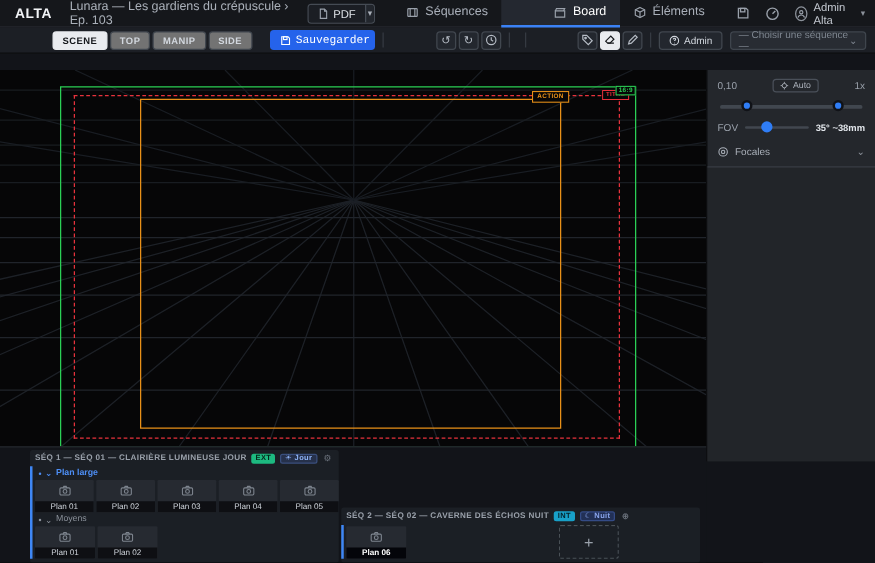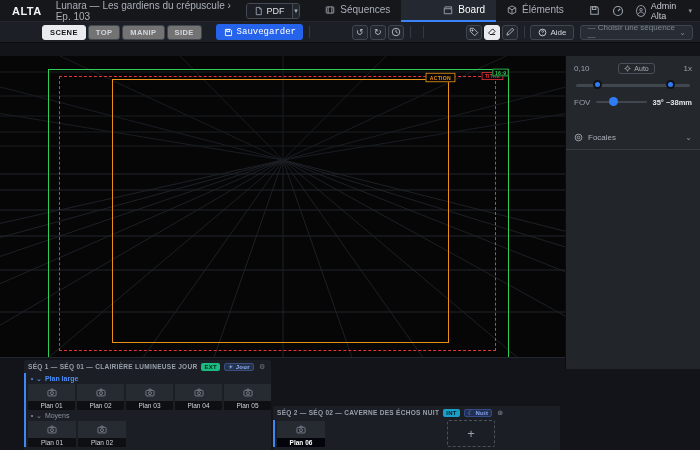--- a/index.html
+++ b/index.html
@@ -74,21 +74,21 @@
     padding:1px 5px; font-size:7px; color:#aab0b9; }
   .rslider { position:relative; height:14px; margin:4px 0 2px; }
   .rtrack { position:absolute; left:2px; right:2px; top:6px; height:3px; border-radius:2px; background:#41474f; }
   .handle { position:absolute; top:2px; width:9px; height:9px; border-radius:50%; background:#2f7df6;
     border:2px solid #101217; }
   .fov-row { display:flex; align-items:center; gap:6px; height:16px; color:#9aa1ab; }
   .fov-slider { position:relative; flex:1; height:12px; }
   .fov-track { position:absolute; left:0; right:0; top:5px; height:2px; background:#41474f; border-radius:2px; }
   .fov-handle { position:absolute; top:1px; left:26%; width:9px; height:9px; border-radius:50%; background:#2f7df6; }
   .fov-val { font-size:7.5px; color:#e3e7ec; font-weight:bold; white-space:nowrap; }
-  .focales-row { display:flex; align-items:center; gap:5px; height:16px; color:#aab0b9; margin-top:19px; }
+  .focales-row { display:flex; align-items:center; gap:5px; height:16px; color:#aab0b9; margin-top:3px; }
   .focales-row .chev { margin-left:auto; color:#8b919a; }
   .insp-rest { flex:1; margin:4px -8px 0; border-top:1px solid #383d44; background:#222529; }
 
   
   .timeline { position:absolute; left:0; bottom:0; width:565px; height:93px; background:#121419;
     border-top:1px solid #23262c; }
   .seq-card { position:absolute; background:#1b1f25; border-radius:2px; }
   .seq1 { left:24px; top:2px; width:247px; height:90px; }
   .seq2 { left:273px; top:48px; width:287px; height:44px; }
   .seq-head { display:flex; align-items:center; gap:4px; height:13px; padding:0 4px;
@@ -257,21 +257,21 @@
         </span>
     </div>
     <span class="vsep"></span>
 
     <span class="help-btn">
       <svg width="9" height="9" viewBox="0 0 16 16" fill="none" stroke="currentColor" stroke-width="1.6">
           <circle cx="8" cy="8" r="6"></circle>
           <path d="M6.3 6.2c.2-1.2 1-1.7 1.9-1.6 1 .1 1.6.8 1.5 1.7-.1 1-1.4 1.3-1.6 2.2"></path>
           <circle cx="8" cy="11.3" r=".7" fill="currentColor" stroke="none"></circle>
         </svg>
-      <span>Aide</span>
+      <span>Admin</span>
     </span>
 
     <div class="seq-select">
       <span>— Choisir une séquence —</span>
       <span>⌄</span>
     </div>
   </div>
 
   <div class="main">
 

